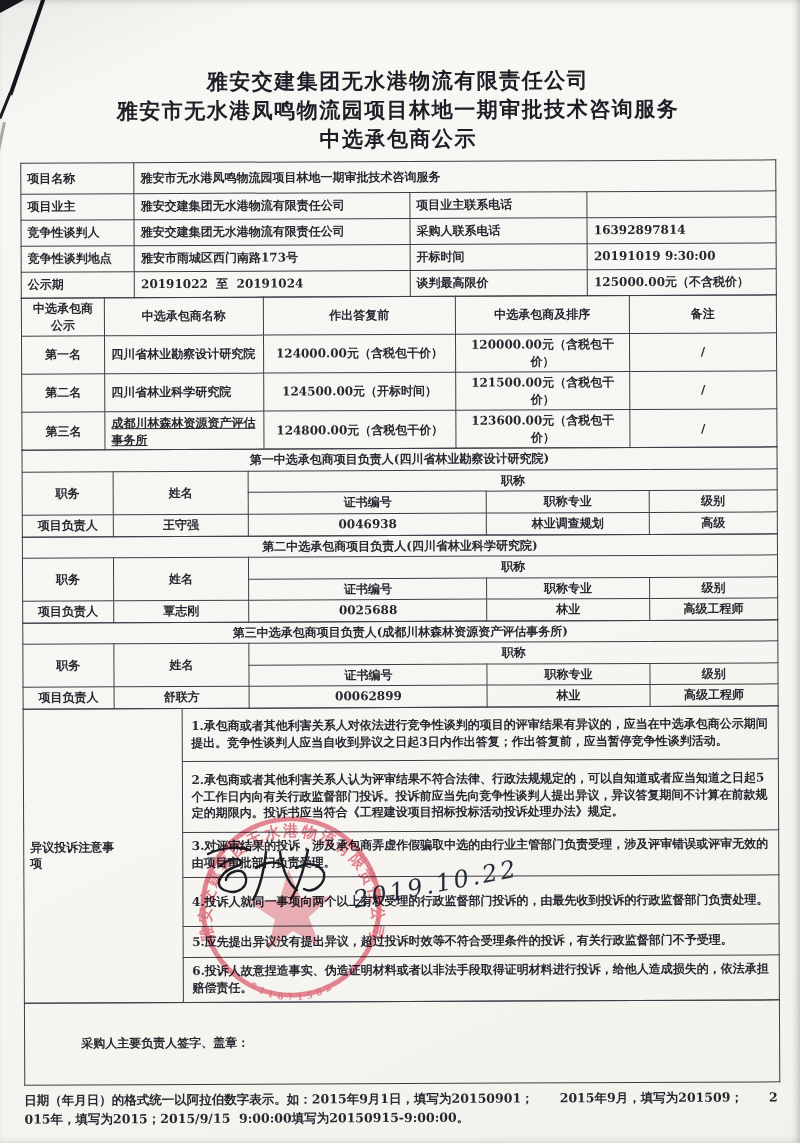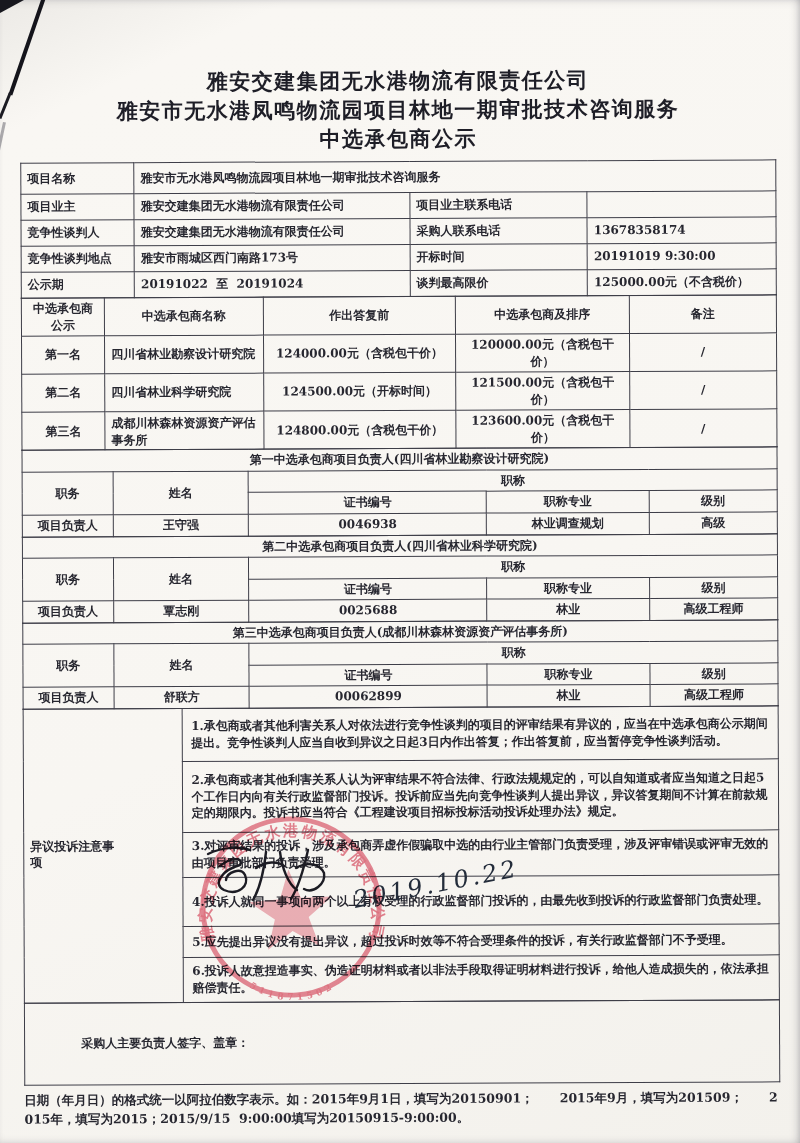--- a/index.html
+++ b/index.html
@@ -27,21 +27,21 @@
   .info tr{height:26px;}
   .info tr.first{height:31px;}
   .bidders tr.hdr{height:37px;}
   .bidders tr.data{height:22px;}
   .mgr tr.cap{height:20px;}
   .mgr tr.h1,.mgr tr.h2{height:17px;}
   .mgr tr.data{height:20px;}
   .notes td.item{padding:4px 9px;vertical-align:middle;}
   .notes .i0{height:44px;} .notes .i1{height:62px;} .notes .i2{height:36px;}
   .notes .i3{height:40px;} .notes .i4{height:22px;} .notes .i5{height:36px;}
-  .notes .side div{width:94px;font-family:Liberation Mono, monospace;}
+  .notes .side div{width:94px;}
   .sig tr{height:82px;}
   .footer{margin-top:5px;font-size:12.5px;font-weight:700;line-height:1.55;white-space:pre-wrap;word-break:break-all;color:#272730;}
   
   .sign-svg{position:absolute;left:200px;top:838px;pointer-events:none;}
   .hand-date{
     position:absolute;left:352px;top:868px;width:190px;
     font-size:24px;font-weight:400;color:#232c3a;letter-spacing:3px;
     transform:rotate(-11deg);font-style:italic;pointer-events:none;
   }
   .stamp{position:absolute;left:192px;top:808px;mix-blend-mode:multiply;opacity:.78;pointer-events:none;transform:rotate(-4deg);}
@@ -86,21 +86,21 @@
         <tr>
           <td>项目业主</td>
           <td>雅安交建集团无水港物流有限责任公司</td>
           <td>项目业主联系电话</td>
           <td></td>
         </tr>
         <tr>
           <td>竞争性谈判人</td>
           <td>雅安交建集团无水港物流有限责任公司</td>
           <td>采购人联系电话</td>
-          <td>13678358174</td>
+          <td>16392897814</td>
         </tr>
         <tr>
           <td>竞争性谈判地点</td>
           <td>雅安市雨城区西门南路173号</td>
           <td>开标时间</td>
           <td>20191019 9:30:00</td>
         </tr>
         <tr>
           <td>公示期</td>
           <td>20191022  至  20191024</td>
@@ -135,21 +135,21 @@
         </tr>
         <tr class="data">
           <td class="c">第二名</td>
           <td>四川省林业科学研究院</td>
           <td class="c">124500.00元（开标时间）</td>
           <td class="c">121500.00元（含税包干价）</td>
           <td class="c">/</td>
         </tr>
         <tr class="data">
           <td class="c">第三名</td>
-          <td style="padding-bottom:0;">成都川林森林资源资产评估事务所</td>
+          <td style="padding-bottom:0;text-decoration:underline;">成都川林森林资源资产评估事务所</td>
           <td class="c">124800.00元（含税包干价）</td>
           <td class="c">123600.00元（含税包干价）</td>
           <td class="c">/</td>
         </tr>
       </tbody>
         </table>
 
       <table class="mgr">
         <colgroup>
             <col style="width:12%">

